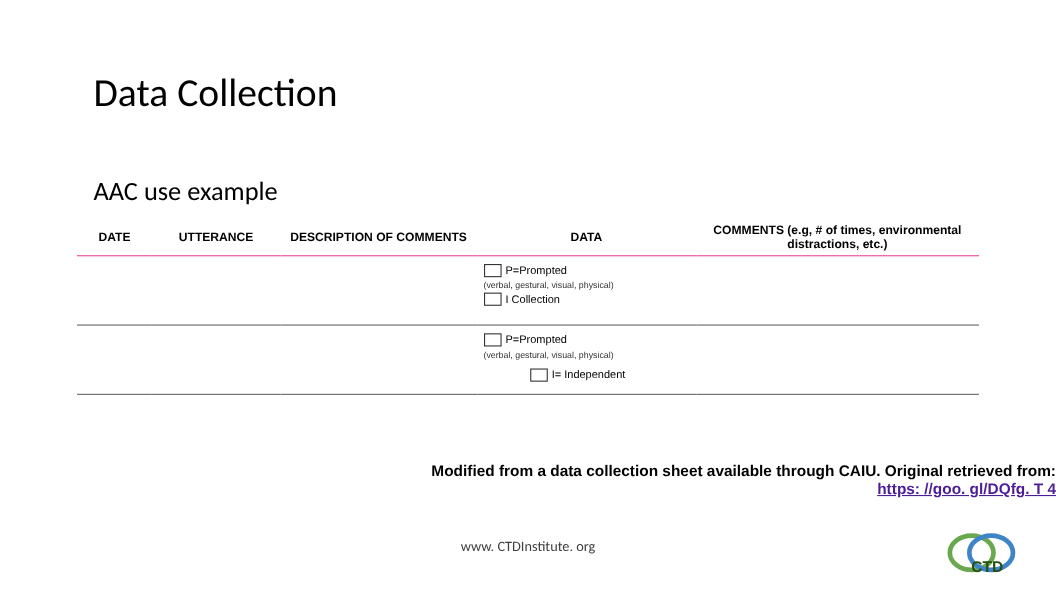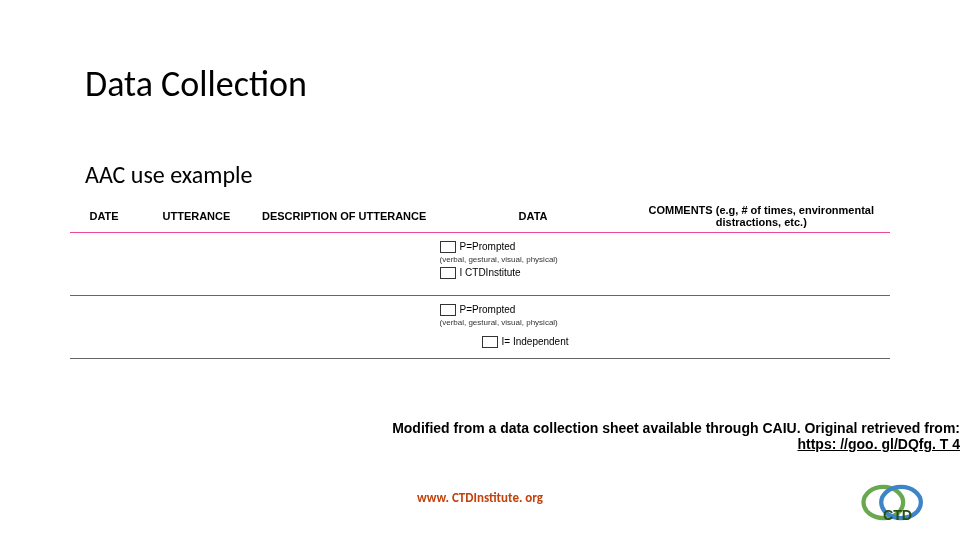--- a/index.html
+++ b/index.html
@@ -12,52 +12,52 @@
   table.sheet tr.row td{border-bottom:1px solid #666;margin-left:36px;}
   .col-date{width:60px;}
   .col-utt{width:110px;}
   .col-desc{width:180px;}
   .col-data{width:200px;}
   .col-comm{width:270px;}
   .box{display:inline-block;width:14px;height:10px;border:1px solid #333;margin-right:4px;vertical-align:middle;}
   .tiny{font-size:8px;color:#333;line-height:1.2;}
   .dline{font-size:10px;line-height:1.6;}
   .caption{position:absolute;left:0;right:0;top:420px;text-align:right;font-family:Arial,sans-serif;font-size:14px;font-weight:bold;}
-  .caption a{color:#000000;text-decoration:underline;}
-  .footer{position:absolute;left:0;right:0;top:490px;text-align:center;font-size:13px;color:#c2410c;font-weight:700;}
+  .caption a{color:#4c1d95;text-decoration:underline;}
+  .footer{position:absolute;left:0;right:0;top:490px;text-align:center;font-size:13px;color:#404040;font-weight:400;}
   .logo{position:absolute;right:20px;bottom:15px;width:85px;height:45px;}
   .logo svg{width:100%;height:100%;}
 </style>
 </head>
 <body>
 
 <div class="slide">
 
   <div class="title">Data Collection</div>
   <div class="subtitle">AAC use example</div>
 
   <table class="sheet">
     <thead>
       <tr>
         <th class="col-date">DATE</th>
         <th class="col-utt">UTTERANCE</th>
-        <th class="col-desc">DESCRIPTION OF UTTERANCE</th>
+        <th class="col-desc">DESCRIPTION OF COMMENTS</th>
         <th class="col-data">DATA</th>
         <th class="col-comm">COMMENTS (e.g, # of times, environmental distractions, etc.)</th>
       </tr>
     </thead>
     <tbody>
       <tr class="row">
         <td></td>
         <td></td>
         <td></td>
         <td>
           <div class="dline"><span class="box"></span><span>P=Prompted</span></div>
           <div class="tiny">(verbal, gestural, visual, physical)</div>
-          <div class="dline"><span class="box"></span><span>I   CTDInstitute</span></div>
+          <div class="dline"><span class="box"></span><span>I   Collection</span></div>
         </td>
         <td></td>
       </tr>
       <tr class="row">
         <td></td>
         <td></td>
         <td></td>
         <td>
           <div class="dline"><span class="box"></span><span>P=Prompted</span></div>
           <div class="tiny">(verbal, gestural, visual, physical)</div>

